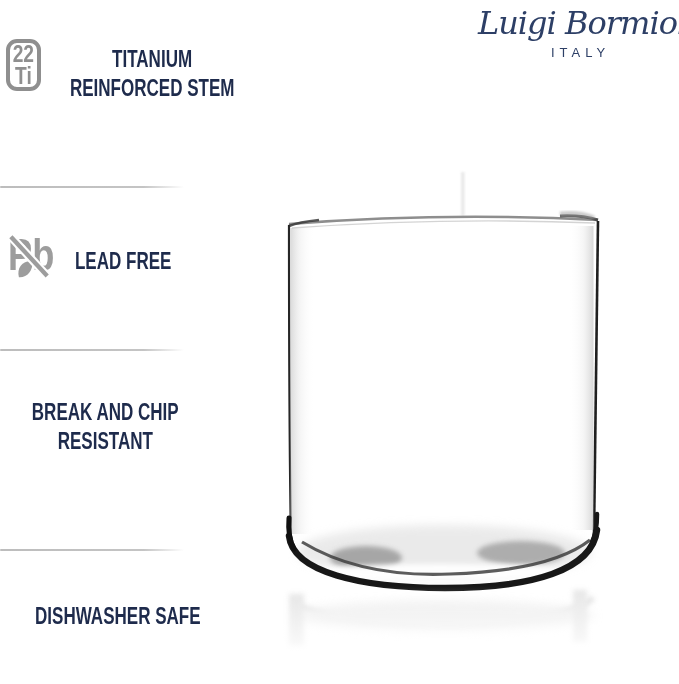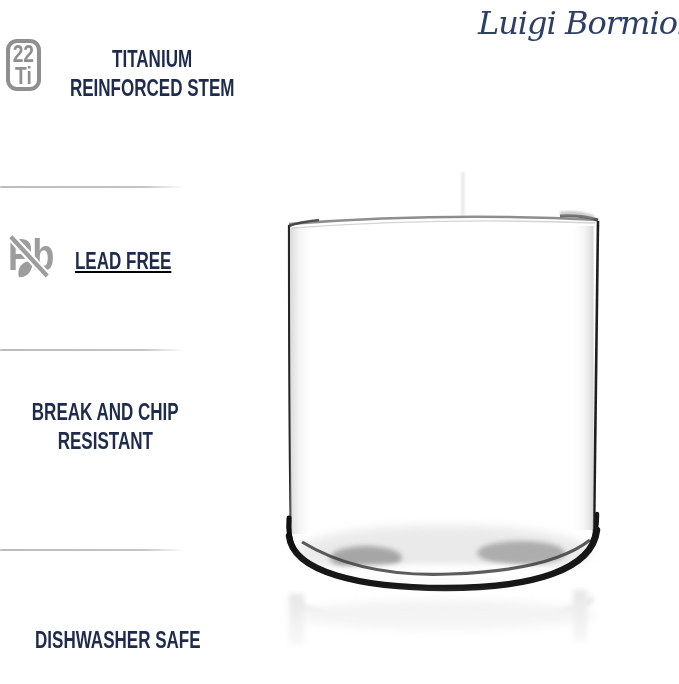--- a/index.html
+++ b/index.html
@@ -18,48 +18,49 @@
     color:#2d3f66;padding-left:5px;
   }
   
   .divider{
     position:absolute;left:0;width:184px;height:2px;border-radius:1px;
     background:linear-gradient(to right,rgba(185,185,185,.95) 0%,rgba(190,190,190,.9) 78%,rgba(190,190,190,0) 100%);
   }
   .d1{top:186px;} .d2{top:349px;} .d3{top:549px;}
   
   .feature{position:absolute;left:6px;width:182px;display:flex;flex-direction:row;align-items:center;}
-  .f1{top:26px;} .f2{top:218px;} .f3{top:386px;} .f4{top:600px;}
+  .f1{top:26px;} .f2{top:218px;} .f3{top:386px;} .f4{top:576px;}
   .feat-label{display:flex;flex-direction:column;align-items:center;}
   .feat-line{
     font-size:23px;font-weight:700;line-height:29px;color:#1e2b4c;
     white-space:nowrap;transform:scaleX(.74);transform-origin:center;
   }
   .f1 .feat-label{margin-top:19px;}
-  .f2 .feat-label{margin-top:8px;text-decoration:underline;}
+  .f2 .feat-label{margin-top:8px;}
   .f3 .feat-label{margin-top:12px;}
   .f4 .feat-label{margin-top:10px;}
   
   .elem-box{
     width:46px;height:44px;border:4px solid #8f8f8f;border-radius:11px;
     display:flex;flex-direction:column;align-items:center;justify-content:center;
     color:#8f8f8f;font-weight:600;
   }
   .elem-num{font-size:24px;line-height:21px;transform:scaleX(.8);}
   .elem-sym{font-size:24px;line-height:23px;transform:scaleX(.8);}
   
   .glass-wrap{position:absolute;left:278px;top:170px;width:330px;height:510px;}
 </style>
 </head>
 <body>
 
 <div class="stage">
 
   <div class="logo">
     <div class="logo-script">Luigi Bormioli</div>
+    <div class="logo-country">ITALY</div>
   </div>
 
   <div class="divider d1"></div>
   <div class="divider d2"></div>
   <div class="divider d3"></div>
 
   <section class="feature f1">
     <div class="elem-box">
       <span class="elem-num">22</span>
       <span class="elem-sym">Ti</span>

